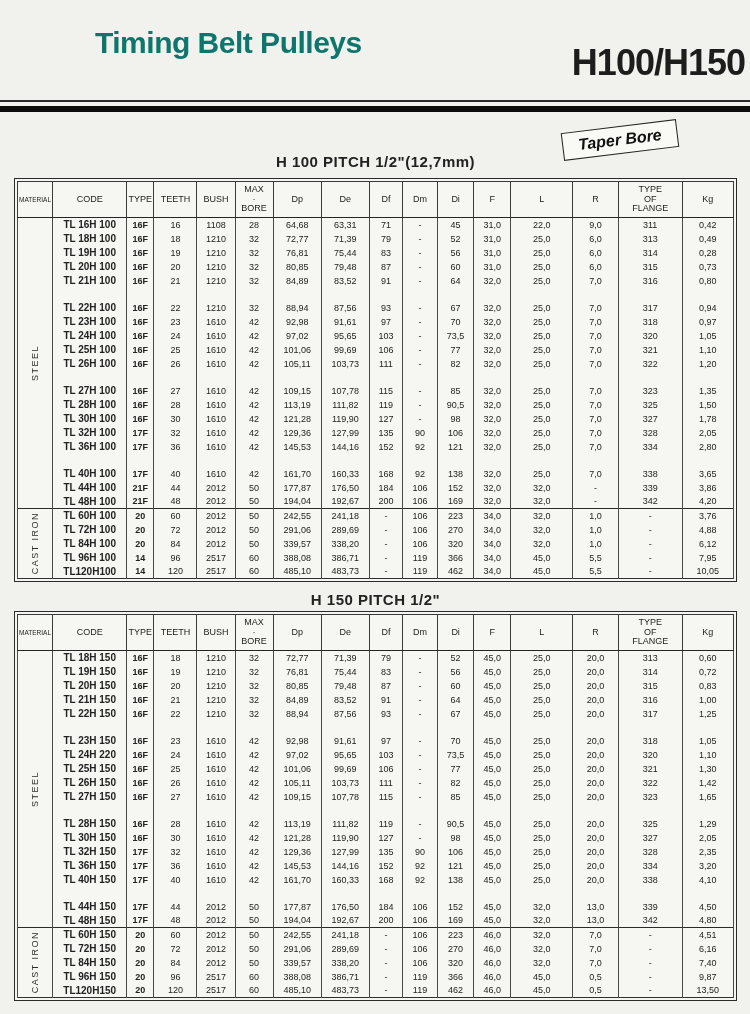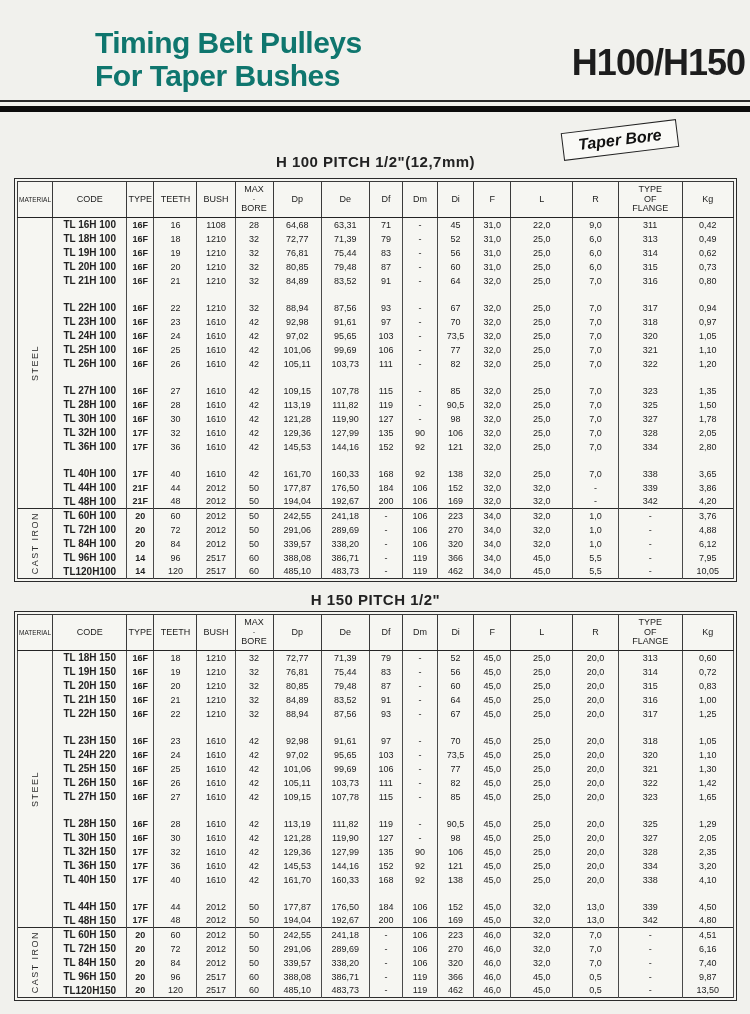--- a/index.html
+++ b/index.html
@@ -99,21 +99,20 @@
     white-space: nowrap;
   }
 </style>
 </head>
 <body>
 
 <div class="page">
 
   <div class="main-title">
     <div>Timing Belt Pulleys</div>
-    <div>For Taper Bushes</div>
   </div>
 
   <div class="model">H100/H150</div>
 
   <div class="rule-thin"></div>
   <div class="rule-thick"></div>
 
   <div class="badge">Taper Bore</div>
 
   <div class="tbl-title t1">H 100 PITCH 1/2"(12,7mm)</div>
@@ -239,21 +238,21 @@
             <td>32</td>
             <td>76,81</td>
             <td>75,44</td>
             <td>83</td>
             <td>-</td>
             <td>56</td>
             <td>31,0</td>
             <td>25,0</td>
             <td>6,0</td>
             <td>314</td>
-            <td>0,62</td>
+            <td>0,28</td>
           </tr>
           <tr>
             <td class="code">TL 20H 100</td>
             <td class="type">16F</td>
             <td>20</td>
             <td>1210</td>
             <td>32</td>
             <td>80,85</td>
             <td>79,48</td>
             <td>87</td>

